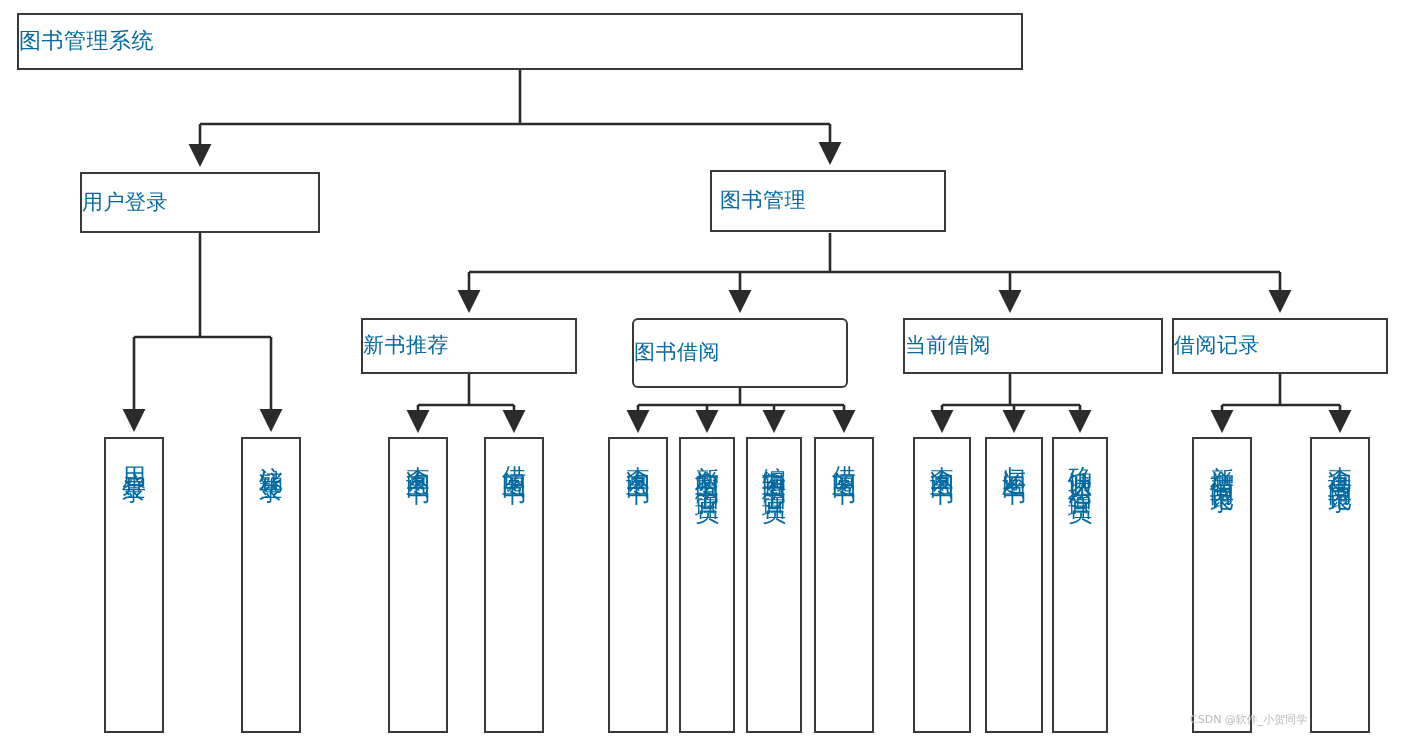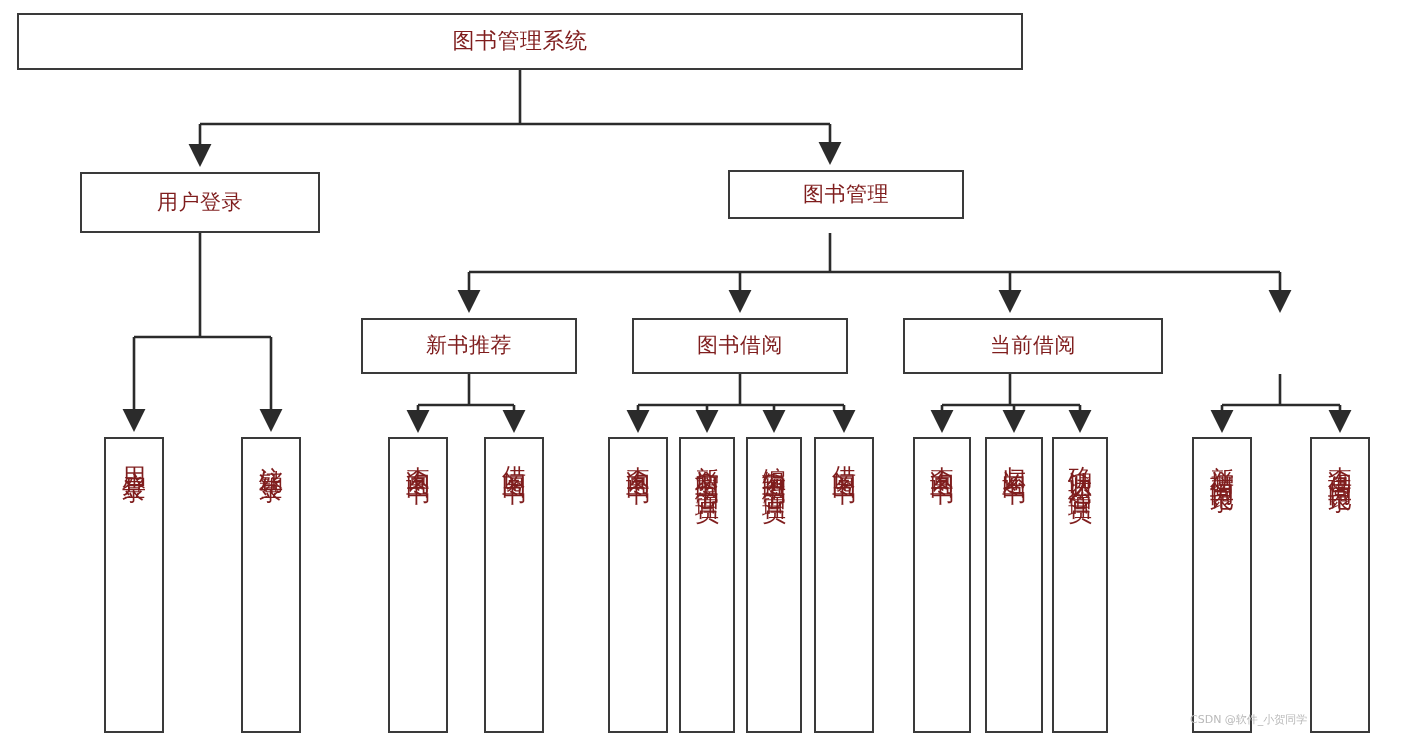--- a/index.html
+++ b/index.html
@@ -24,22 +24,21 @@
     width: 1405px;
     height: 747px;
   }
   .node {
     position: absolute;
     box-sizing: border-box;
     background: #ffffff;
     border: 2.5px solid #3a3a3a;
     display: flex;
     align-items: center;
-    justify-content: center;
-    color: #7f1d1d;
+    color: #0369a1;
   }
   .node-label {
     display: block;
     text-align: center;
     line-height: 1.12;
     letter-spacing: 0.5px;
   }
   .node.horizontal .node-label {
     font-size: 21px;
     white-space: nowrap;
@@ -124,32 +123,35 @@
     </g>
   </svg>
 
   <div class="node root horizontal" style="left:17px; top:13px; width:1006px; height:57px;">
     <span class="node-label">图书管理系统</span>
   </div>
 
   <div class="node horizontal" style="left:80px; top:172px; width:240px; height:61px;">
     <span class="node-label">用户登录</span>
   </div>
-  <div class="node horizontal" style="left:728px; top:170px; width:236px; height:49px;">
+  <div class="node horizontal" style="left:710px; top:170px; width:236px; height:62px;padding-left:8px;">
     <span class="node-label">图书管理</span>
   </div>
 
   <div class="node horizontal" style="left:361px; top:318px; width:216px; height:56px;">
     <span class="node-label">新书推荐</span>
   </div>
-  <div class="node horizontal" style="left:632px; top:318px; width:216px; height:56px;">
+  <div class="node horizontal" style="left:632px; top:318px; width:216px; height:70px;border-radius:6px;">
     <span class="node-label">图书借阅</span>
   </div>
   <div class="node horizontal" style="left:903px; top:318px; width:260px; height:56px;">
     <span class="node-label">当前借阅</span>
+  </div>
+  <div class="node horizontal" style="left:1172px; top:318px; width:216px; height:56px;">
+    <span class="node-label">借阅记录</span>
   </div>
 
   <div class="node leaf" style="left:104px; top:437px; width:60px; height:296px;">
     <span class="node-label">用户登录</span>
   </div>
   <div class="node leaf" style="left:241px; top:437px; width:60px; height:296px;">
     <span class="node-label">注销登录</span>
   </div>
 
   <div class="node leaf" style="left:388px; top:437px; width:60px; height:296px;">

